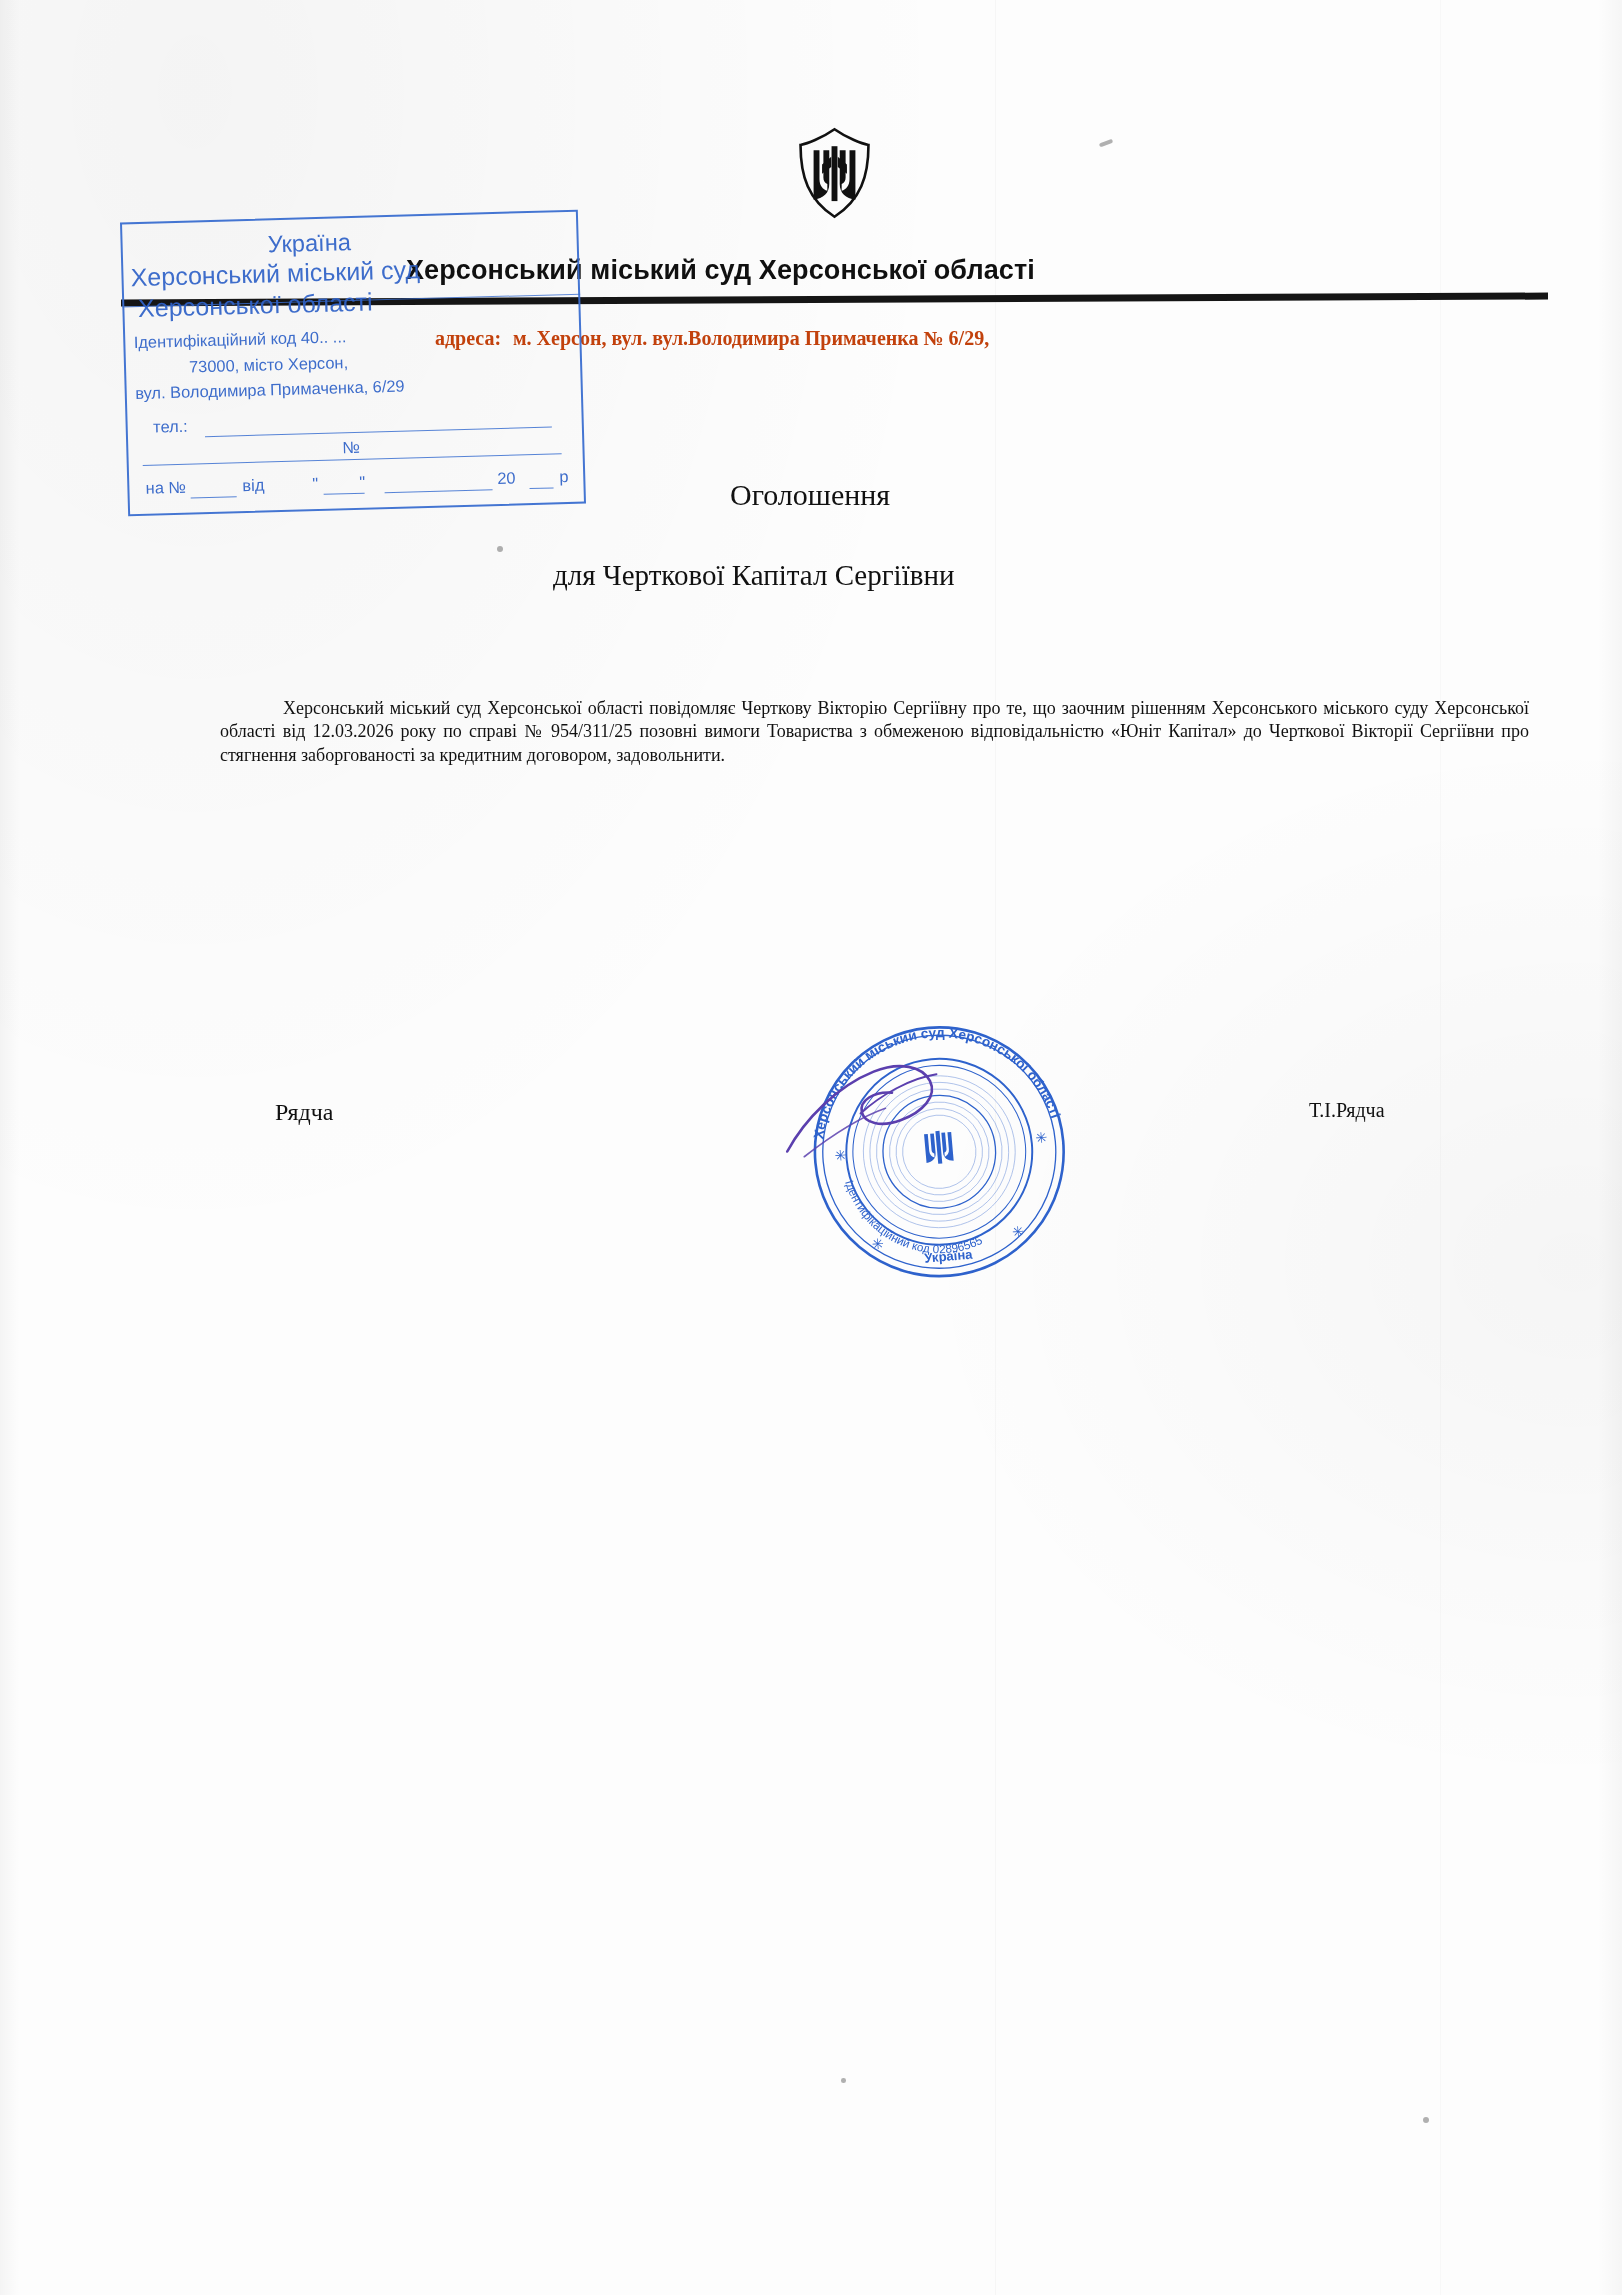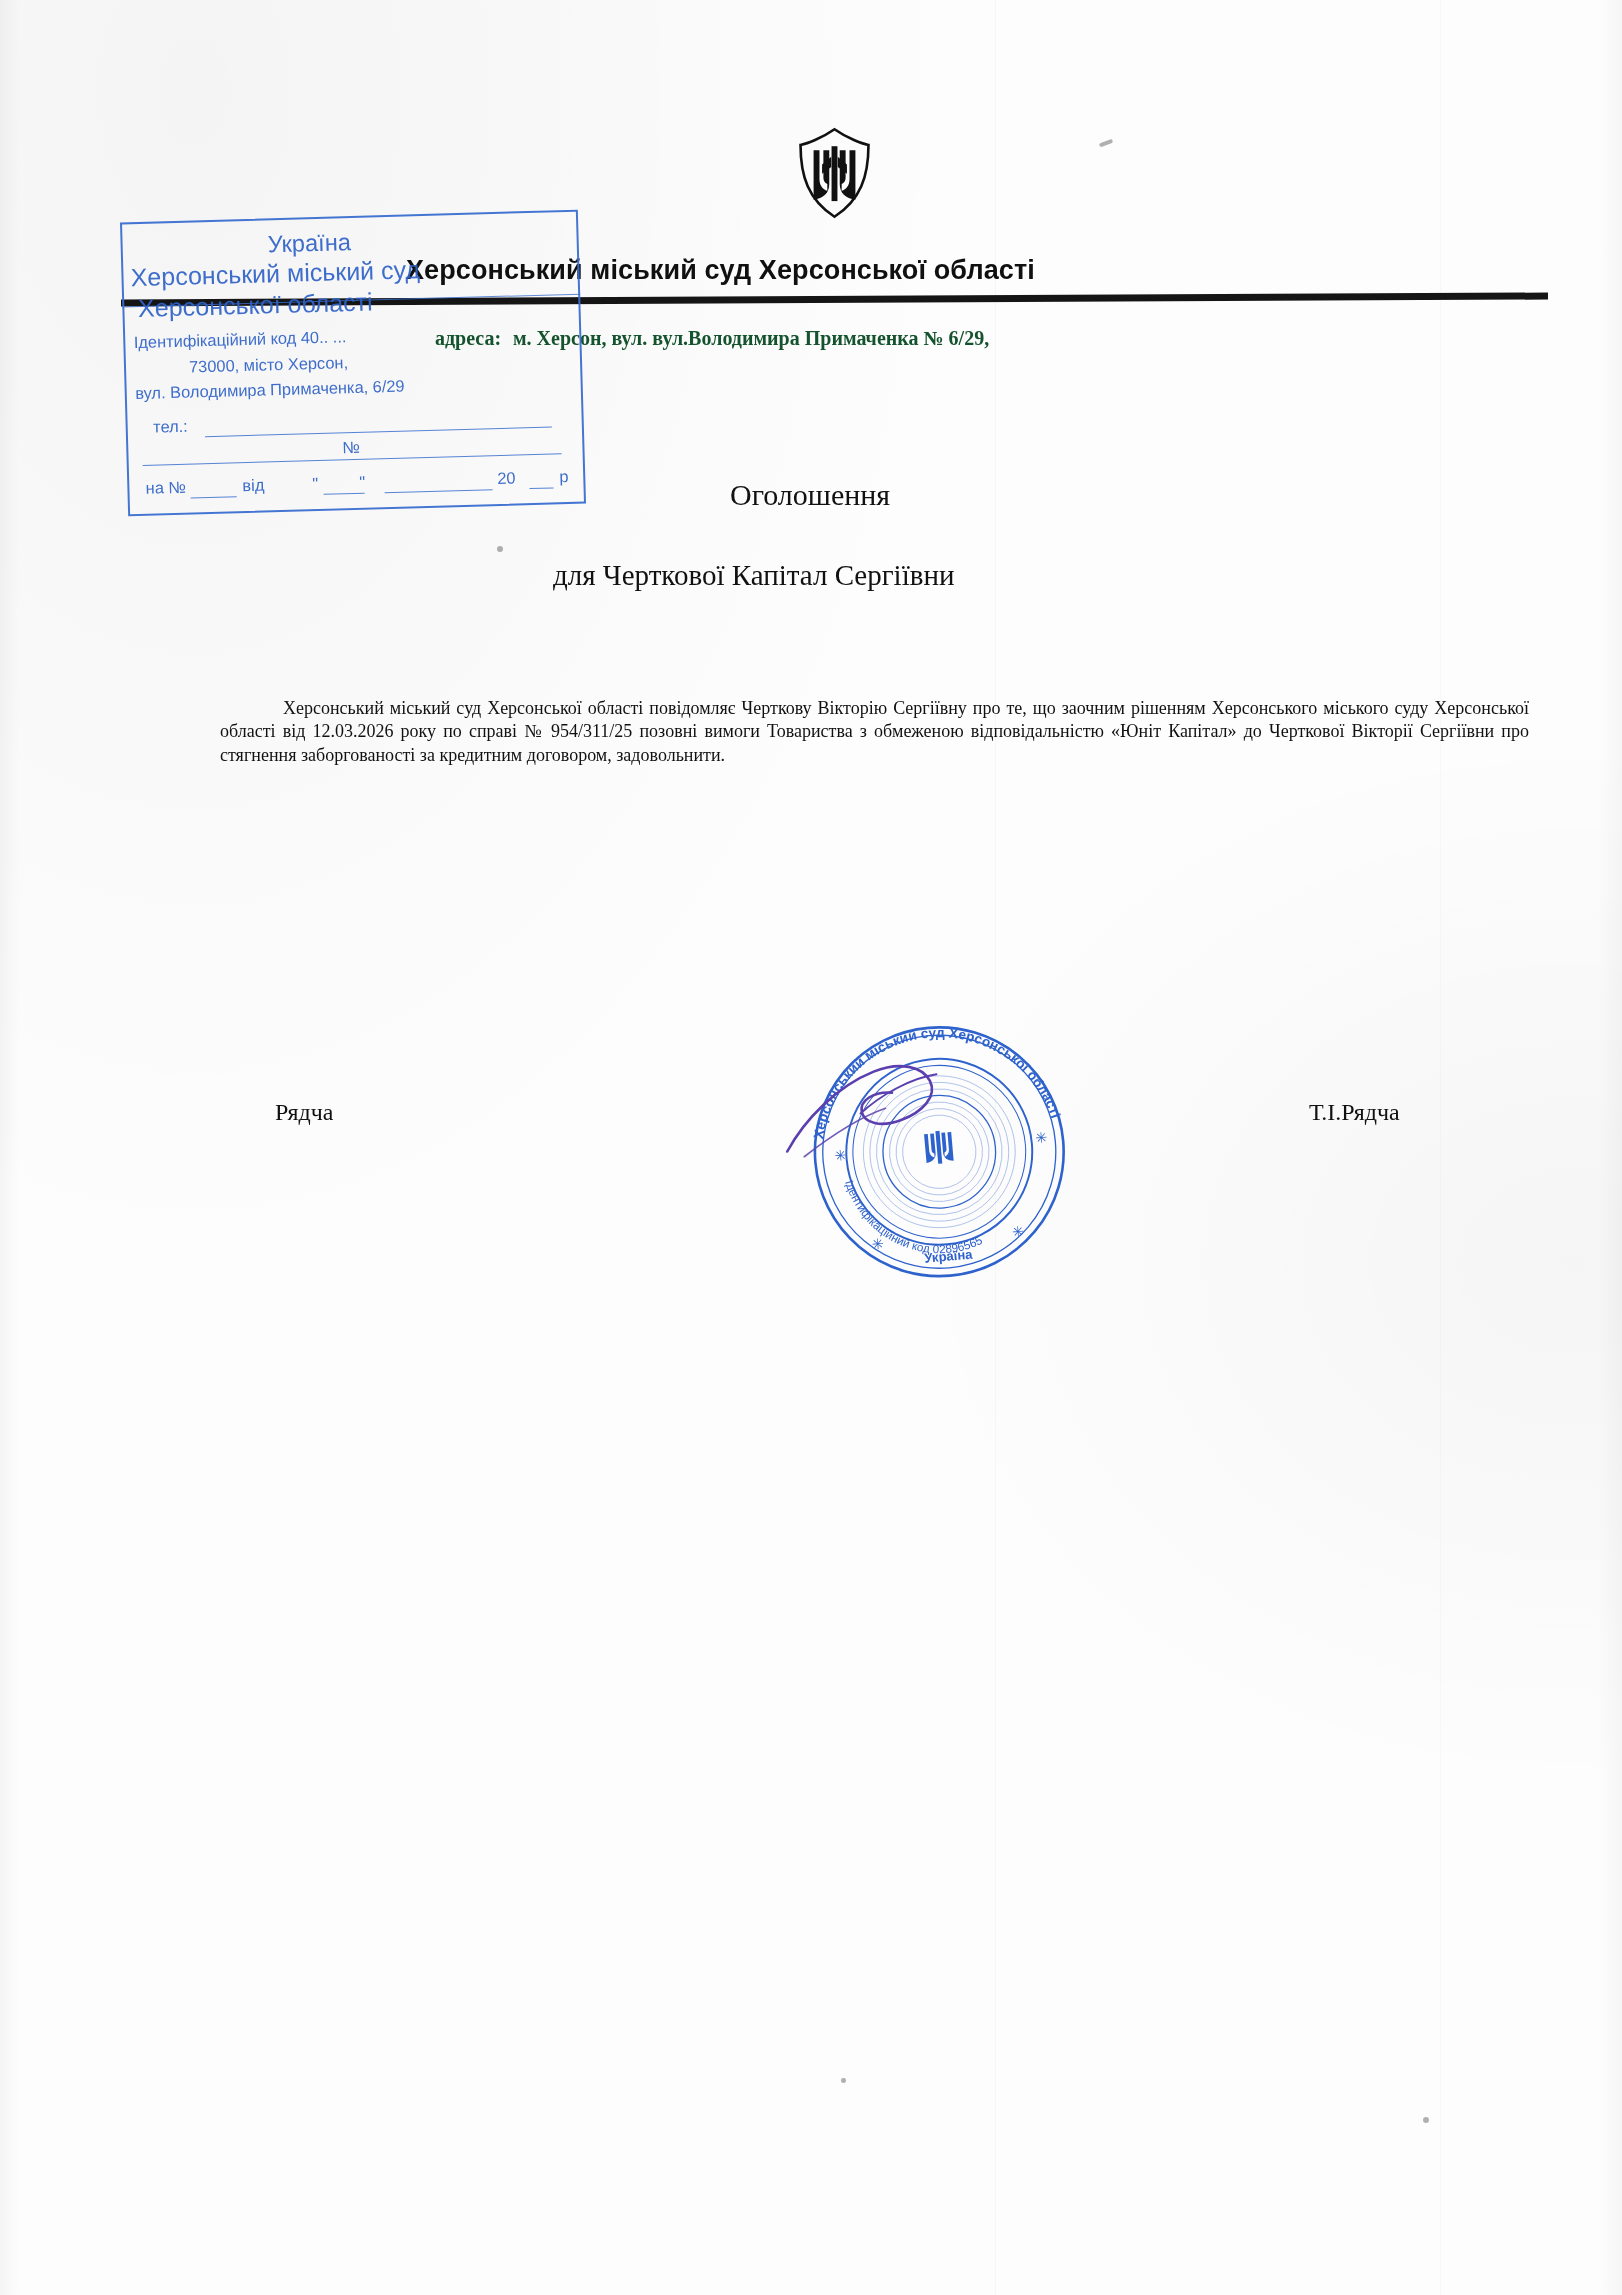--- a/index.html
+++ b/index.html
@@ -71,21 +71,21 @@
     transform: rotate(-0.28deg);
   }
   .court-address {
     position: absolute;
     left: 435px;
     top: 327px;
     width: 1126px;
     font-family: "Liberation Serif", serif;
     font-weight: bold;
     font-size: 20px;
-    color: #14532d;
+    color: #c2410c;
   }
   .court-address .lbl { margin-right: 11.8px; }
 
   
   .office-stamp {
     position: absolute;
     left: 124px;
     top: 216px;
     width: 458px;
     height: 294px;
@@ -169,21 +169,21 @@
   .sign-role {
     position: absolute;
     left: 275px;
     top: 1099px;
     font-size: 24px;
   }
   .sign-name {
     position: absolute;
     left: 1309px;
     top: 1099px;
-    font-size: 24px;
+    font-size: 20px;
   }
 
   
   .seal {
     position: absolute;
     left: 795px;
     top: 1011px;
     width: 288px;
     height: 275px;
     transform: rotate(-5deg);

